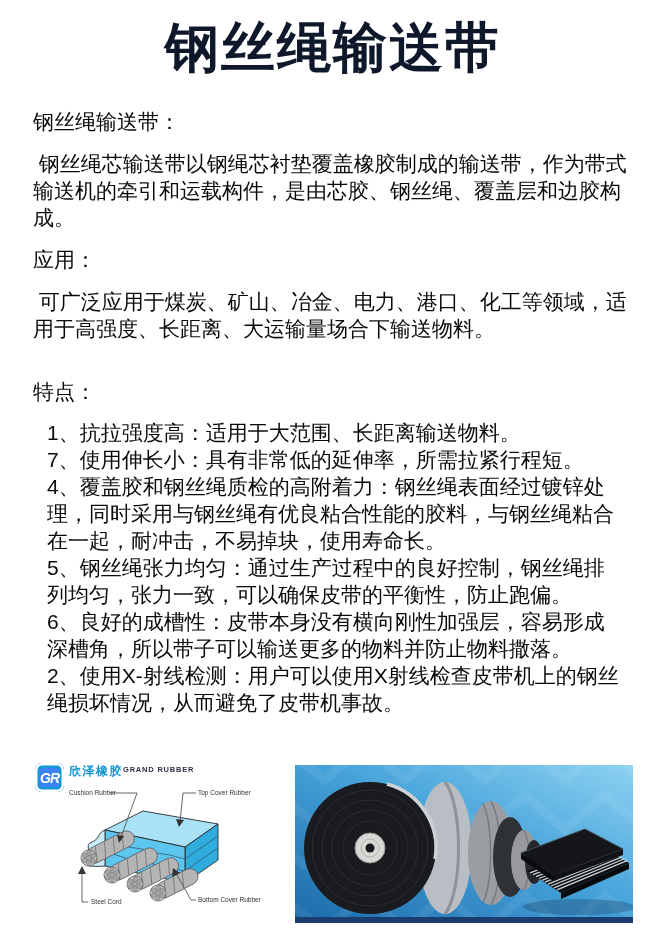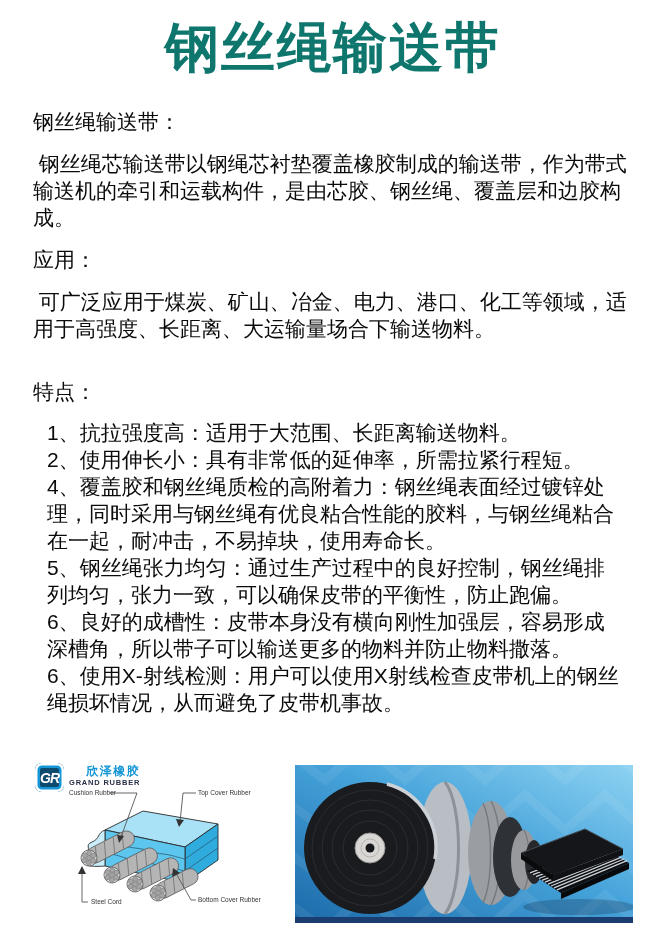--- a/index.html
+++ b/index.html
@@ -10,21 +10,21 @@
     color:#000;
     position:relative;
     overflow:hidden;
   }
   .page { position:absolute; inset:0; }
 
   .title {
     position:absolute; top:14px; left:0; width:100%;
     margin:0; text-align:center;
     font-size:54px; font-weight:600; letter-spacing:2px;
-    line-height:1.25; color:#0f766e;
+    line-height:1.25; color:#0f172a;
   }
 
   .content {
     position:absolute; top:108px; left:33px; width:600px; height:664px;
     overflow:hidden;
     font-size:21px; line-height:27px; color:#0a0a0a;
   }
   .content p { margin:0 0 15px 0; }
   .content p.app-body { margin-bottom:36px; }
   .content .heading { font-weight:400; }
@@ -38,26 +38,26 @@
     position:absolute; left:0; top:0; width:230px; height:162px; background:#fff;
   }
   .fig-photo {
     position:absolute; left:262px; top:2px; width:338px; height:158px;
   }
   .fig-photo svg, .fig-diagram svg { display:block; width:100%; height:100%; }
 
   .logo { position:absolute; left:2px; top:0; display:flex; align-items:flex-start; gap:5px; }
   .logo-mark {
     width:29px; height:29px; border-radius:7px;
-    background:#0c4a6e; color:#fff;
+    background:#3b82f6; color:#fff;
     box-shadow: inset 0 0 0 2.5px #ffffff, inset 0 0 0 5px #1596d6;
     display:flex; align-items:center; justify-content:center;
     font-size:14px; font-weight:700; font-style:italic; letter-spacing:-1px;
   }
-  .logo-text { display:flex; flex-direction:column; padding-top:2px;text-align:right; }
+  .logo-text { display:flex; flex-direction:row; padding-top:2px; }
   .logo-cn { color:#1596d6; font-size:12px; font-weight:700; letter-spacing:1.5px; line-height:13px; }
   .logo-en { color:#2a2f45; font-size:7.5px; font-weight:700; letter-spacing:0.8px; line-height:9px; }
 
   .fig-label { font-size:6.5px; fill:#333; }
   .leader { fill:none; stroke:#555; stroke-width:0.9; }
   .arrow { fill:#333; stroke:none; }
   .outline { stroke:#2a2a2a; stroke-width:0.9; stroke-linejoin:round; }
   .layerline { fill:none; stroke:#2b5d73; stroke-width:0.8; }
 </style>
 </head>
@@ -71,25 +71,25 @@
     <p class="heading">钢丝绳输送带：</p>
     <p>&nbsp;钢丝绳芯输送带以钢绳芯衬垫覆盖橡胶制成的输送带，作为带式输送机的牵引和运载构件，是由芯胶、钢丝绳、覆盖层和边胶构成。</p>
 
     <p class="heading">应用：</p>
     <p class="app-body">&nbsp;可广泛应用于煤炭、矿山、冶金、电力、港口、化工等领域，适用于高强度、长距离、大运输量场合下输送物料。</p>
 
     <div>
       <div class="heading">特点：</div>
       <ul class="features-list">
         <li>1、抗拉强度高：适用于大范围、长距离输送物料。</li>
-        <li>2、使用伸长小：具有非常低的延伸率，所需拉紧行程短。</li>
+        <li>7、使用伸长小：具有非常低的延伸率，所需拉紧行程短。</li>
         <li>4、覆盖胶和钢丝绳质检的高附着力：钢丝绳表面经过镀锌处理，同时采用与钢丝绳有优良粘合性能的胶料，与钢丝绳粘合在一起，耐冲击，不易掉块，使用寿命长。</li>
         <li>5、钢丝绳张力均匀：通过生产过程中的良好控制，钢丝绳排列均匀，张力一致，可以确保皮带的平衡性，防止跑偏。</li>
         <li>6、良好的成槽性：皮带本身没有横向刚性加强层，容易形成深槽角，所以带子可以输送更多的物料并防止物料撒落。</li>
-        <li>6、使用X-射线检测：用户可以使用X射线检查皮带机上的钢丝绳损坏情况，从而避免了皮带机事故。</li>
+        <li>2、使用X-射线检测：用户可以使用X射线检查皮带机上的钢丝绳损坏情况，从而避免了皮带机事故。</li>
       </ul>
     </div>
   </div>
 
   <div class="figures">
 
     <div class="fig-diagram">
       <div class="logo">
         <div class="logo-mark">GR</div>
         <div class="logo-text">

